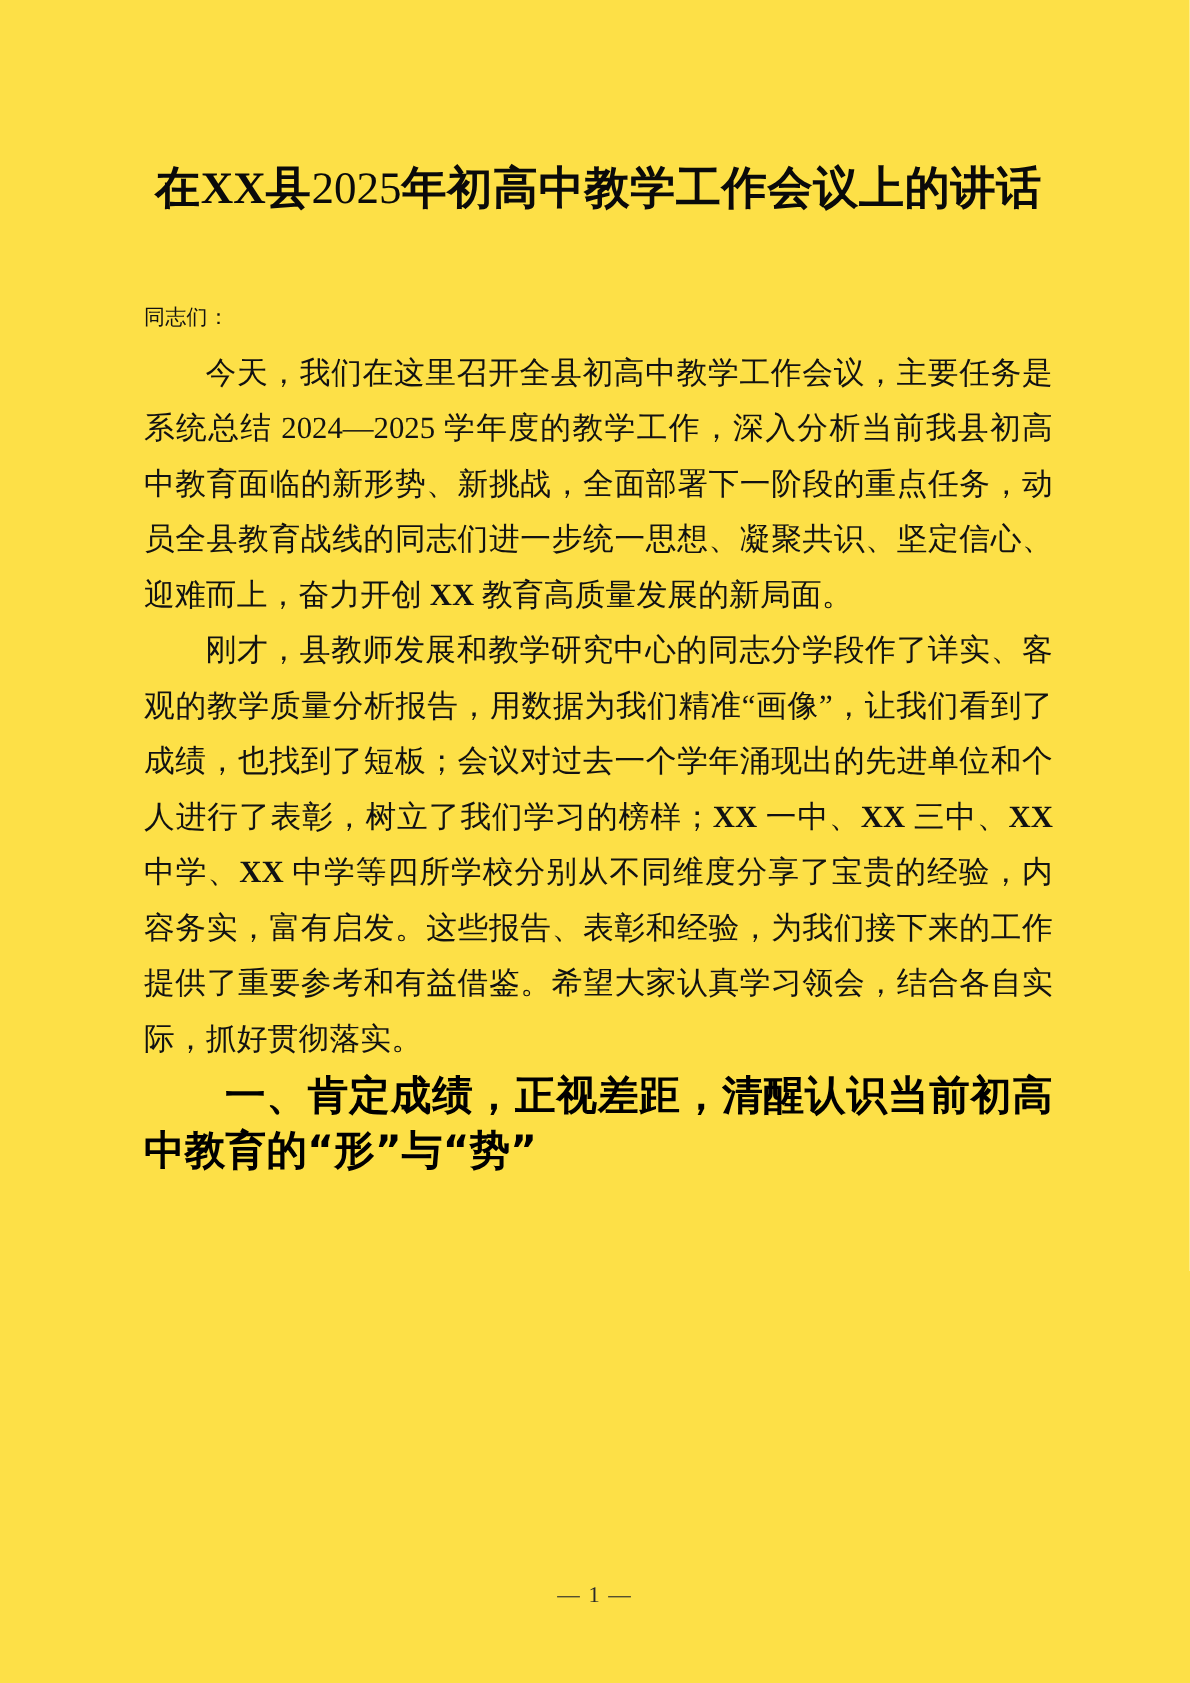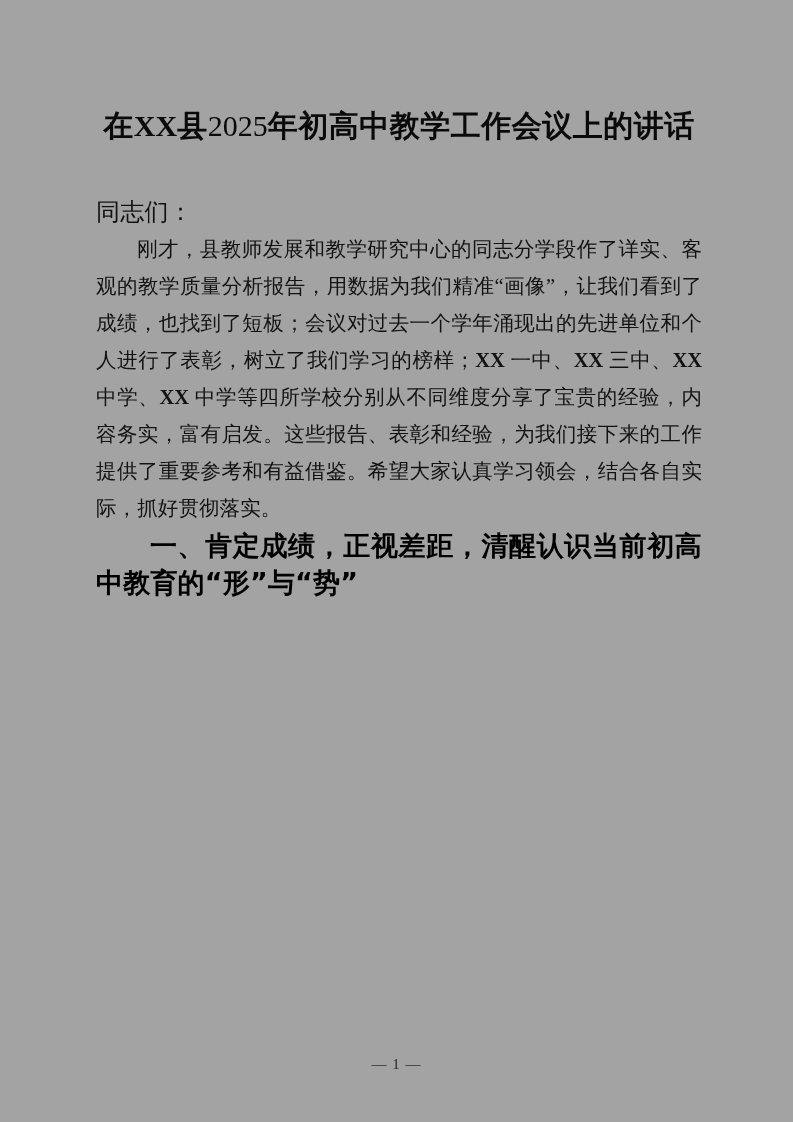--- a/index.html
+++ b/index.html
@@ -16,21 +16,21 @@
     color: #000000;
     -webkit-font-smoothing: antialiased;
   }
 
   .page {
     position: absolute;
     left: 0;
     top: 0;
     width: 793px;
     height: 1122px;
-    background: #a3a3a3;
+    background: #fde047;
     box-sizing: border-box;
   }
 
   
   .content {
     position: absolute;
     left: 96px;
     top: 0;
     width: 606px;
   }
@@ -43,21 +43,21 @@
     font-size: 30px;
     line-height: 44px;
     text-align: center;
     letter-spacing: 0.5px;
     color: #0a0a0a;
   }
 
   .salutation {
     margin: 0;
     padding-top: 46px;
-    font-size: 24px;
+    font-size: 14px;
     line-height: 37px;
     letter-spacing: 0.2px;
     color: #121212;
   }
 
   .para {
     margin: 0;
     font-size: 20.5px;
     line-height: 37px;
     text-align: justify;
@@ -110,20 +110,21 @@
 <body>
 
 <div class="page">
 
   <div class="content">
 
     <h1 class="doc-title">在<span class="lat">XX</span>县<span class="num">2025</span>年初高中教学工作会议上的讲话</h1>
 
     <p class="salutation"><span>同志们：</span></p>
 
+    <p class="para">今天，我们在这里召开全县初高中教学工作会议，主要任务是系统总结<span class="num"> 2024—2025 </span>学年度的教学工作，深入分析当前我县初高中教育面临的新形势、新挑战，全面部署下一阶段的重点任务，动员全县教育战线的同志们进一步统一思想、凝聚共识、坚定信心、迎难而上，奋力开创<span class="lat"> XX </span>教育高质量发展的新局面。</p>
 
     <p class="para">刚才，县教师发展和教学研究中心的同志分学段作了详实、客观的教学质量分析报告，用数据为我们精准“画像”，让我们看到了成绩，也找到了短板；会议对过去一个学年涌现出的先进单位和个人进行了表彰，树立了我们学习的榜样；<span class="lat">XX</span> 一中、<span class="lat">XX</span> 三中、<span class="lat">XX</span> 中学、<span class="lat">XX</span> 中学等四所学校分别从不同维度分享了宝贵的经验，内容务实，富有启发。这些报告、表彰和经验，为我们接下来的工作提供了重要参考和有益借鉴。希望大家认真学习领会，结合各自实际，抓好贯彻落实。</p>
 
 
     <p class="section-heading">一、肯定成绩，正视差距，清醒认识当前初高中教育的“形”与“势”</p>
 
 
   </div>
 
   <div class="page-footer">— 1 —</div>

